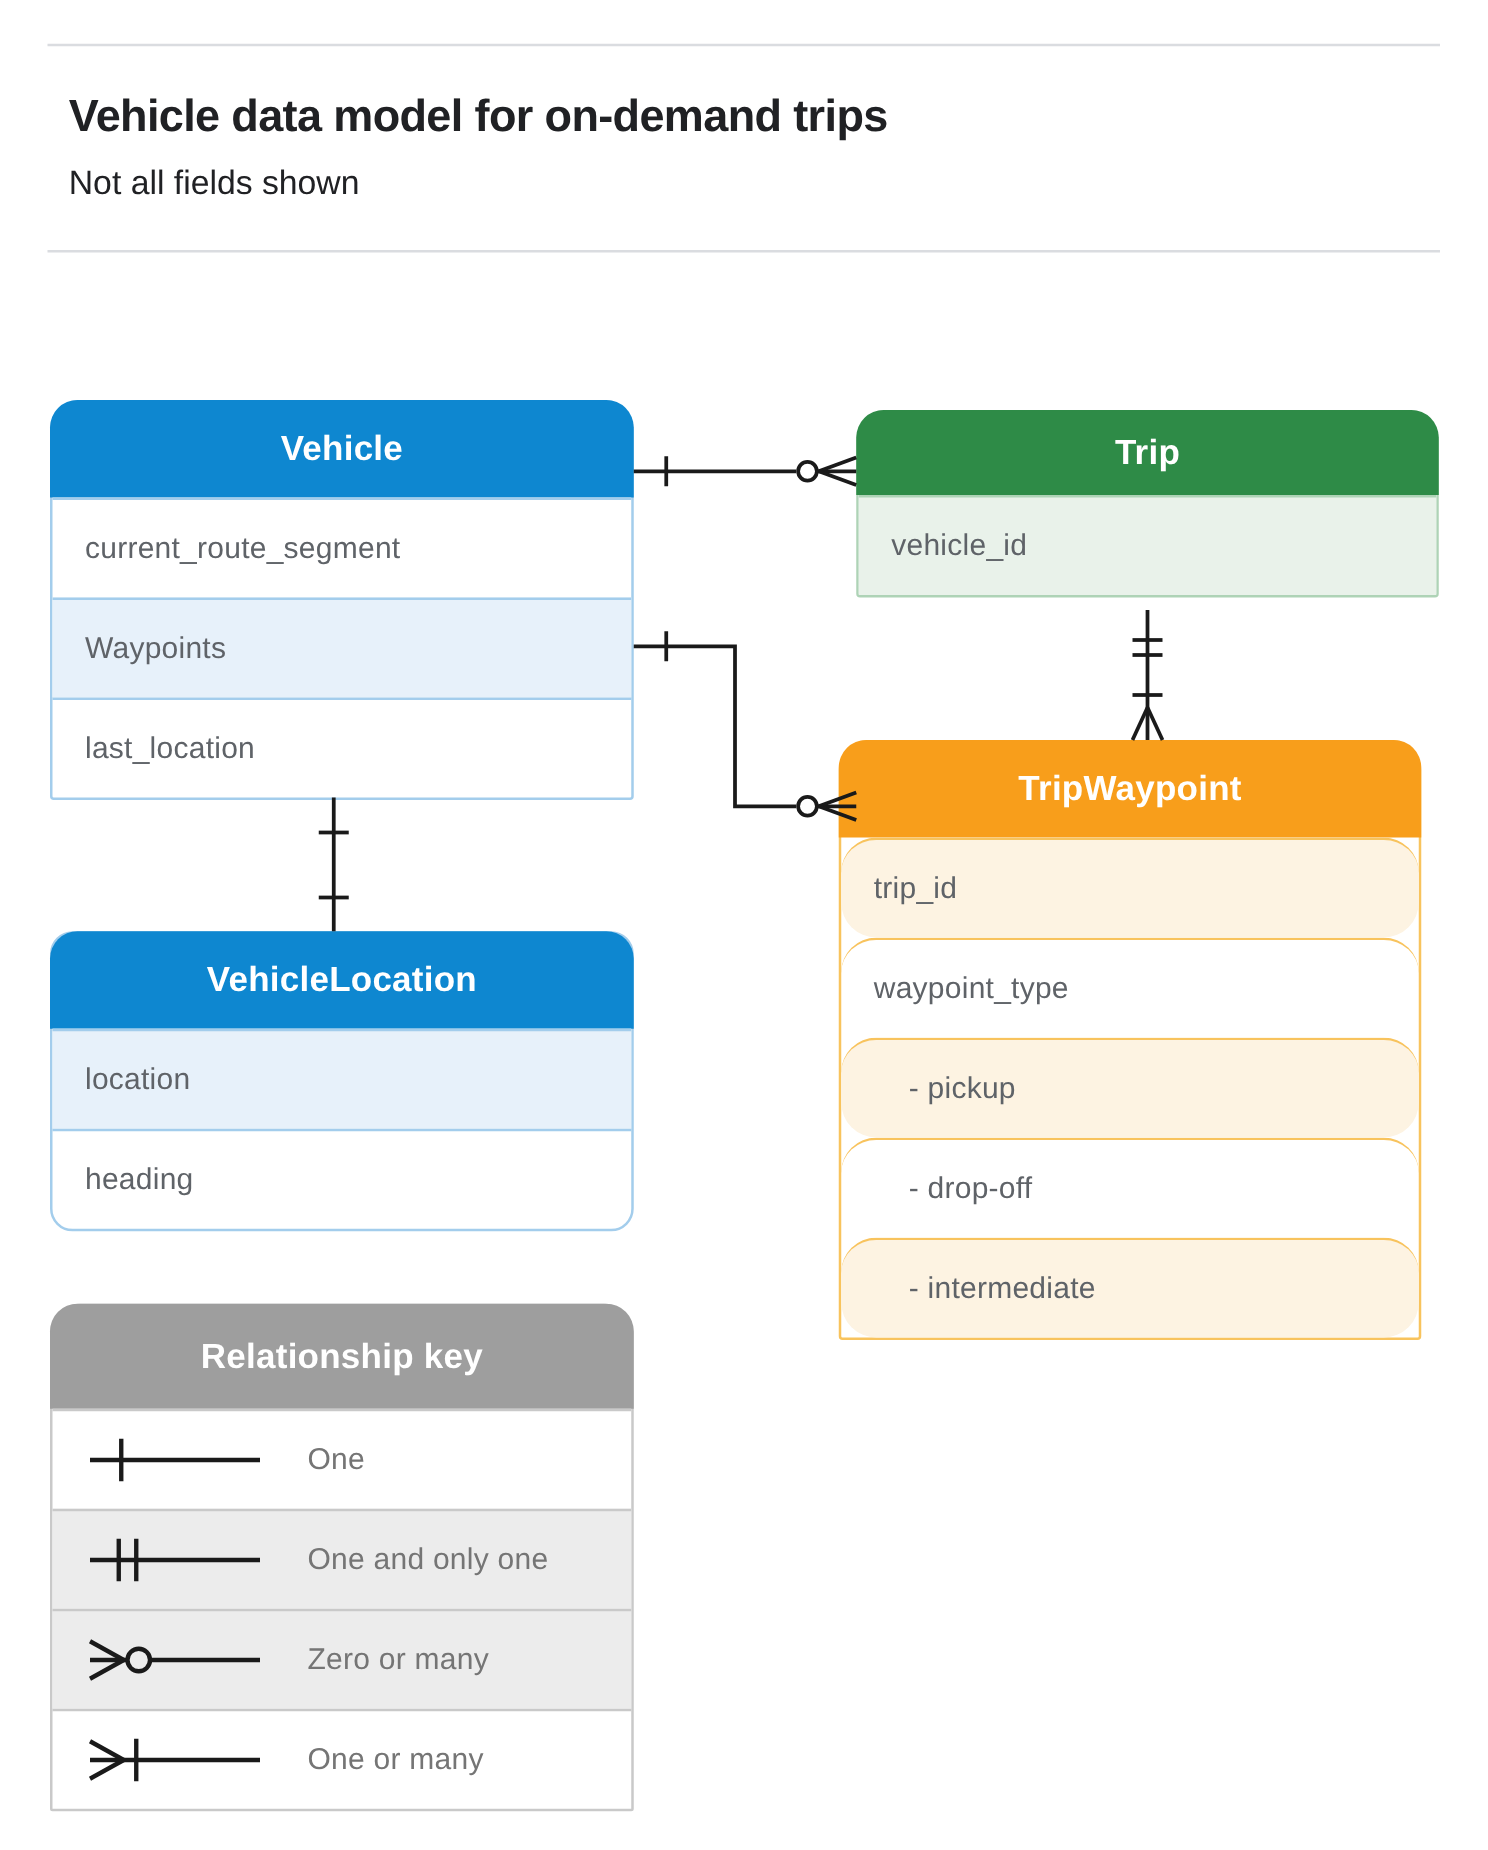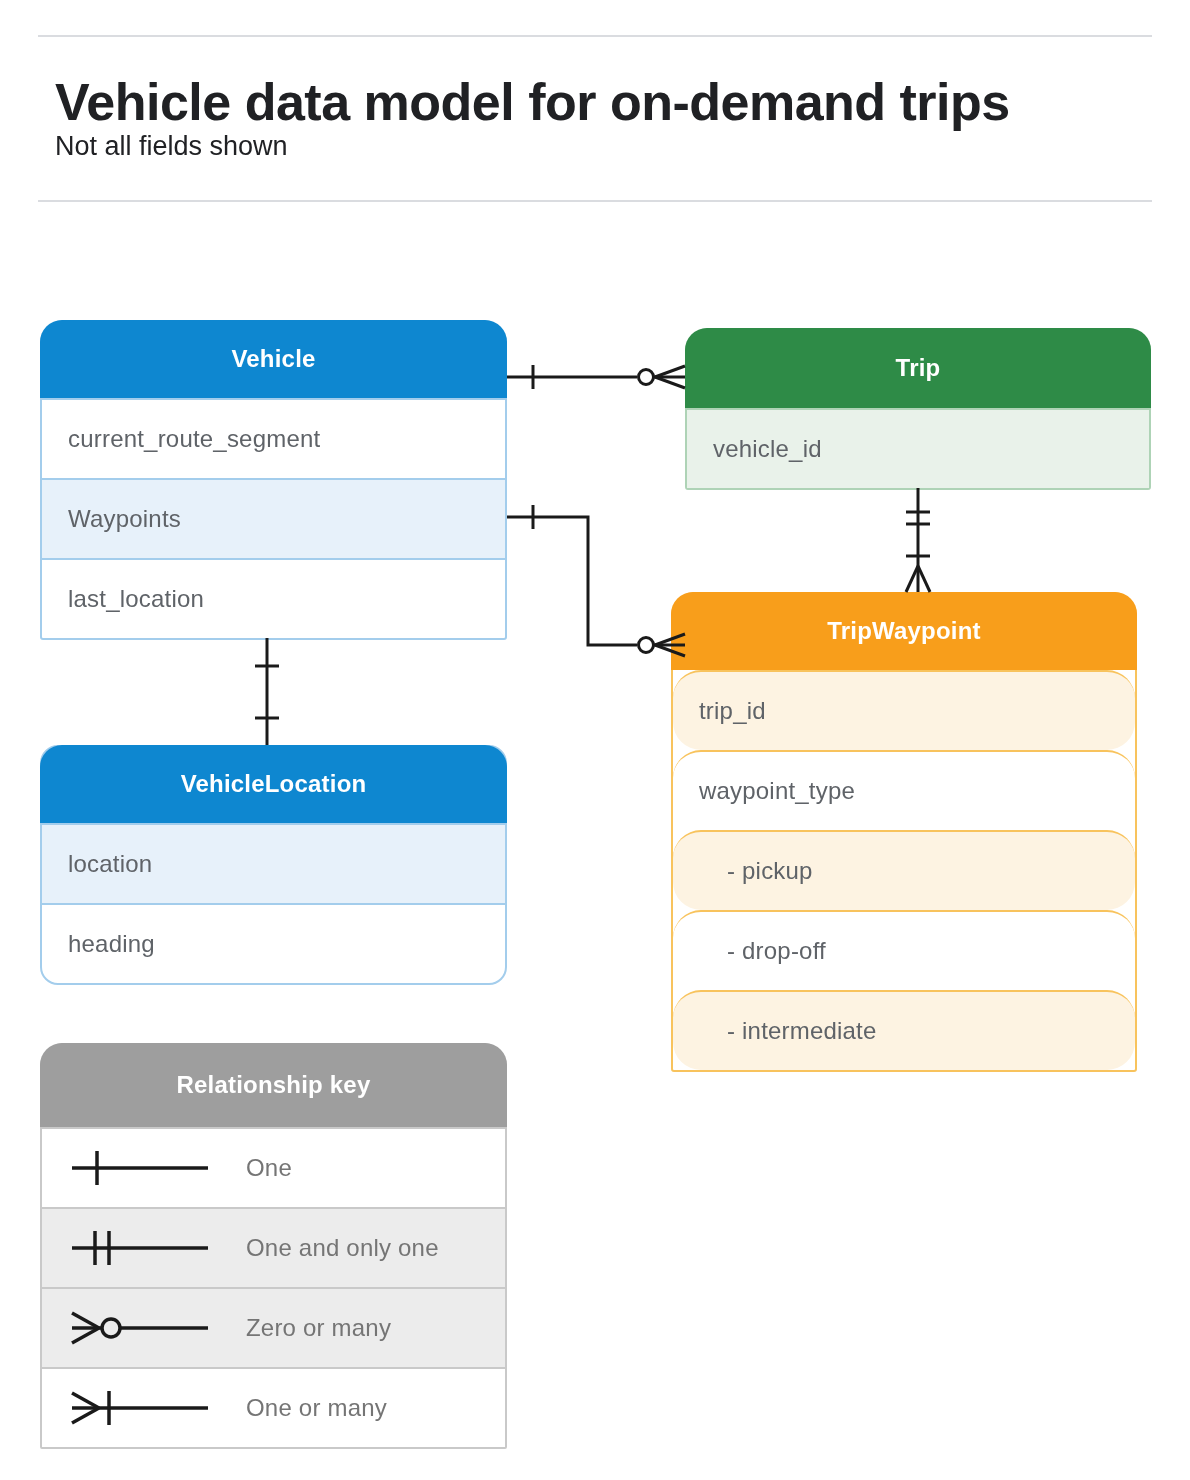--- a/index.html
+++ b/index.html
@@ -6,55 +6,55 @@
   body{
     position:relative;
     width:1190px;height:1480px;
     font-family:"Liberation Sans", sans-serif;
     color:var(--text);
     overflow:hidden;
   }
   .divider{position:absolute;height:2px;background:var(--divider);}
   #page-title{
     position:absolute;left:55px;top:72px;
-    font-size:52px;font-weight:bold;letter-spacing:-0.5px;color:var(--text);
+    font-size:36px;font-weight:bold;letter-spacing:-0.5px;color:var(--text);
     white-space:nowrap;
   }
   #page-subtitle{
     position:absolute;left:55px;top:131px;
     font-size:27px;color:var(--text);white-space:nowrap;
   }
 
   .entity{
     position:absolute;background:#fff;
     border:2px solid;box-sizing:border-box;
     border-radius:24px 24px 3px 3px;
   }
   .entity .hdr{
     margin:-2px -2px 0 -2px;height:78px;
     display:flex;align-items:center;justify-content:center;
     border-radius:22px 22px 0 0;
-    color:#fff;font-size:24px;font-weight:bold;letter-spacing:.2px;
+    color:#fff;font-size:28px;font-weight:bold;letter-spacing:.2px;
   }
   .entity .row{
     height:78px;border-top:2px solid;
     display:flex;align-items:center;
     padding-left:26px;box-sizing:content-box;
     font-size:24px;color:var(--field-text);
     letter-spacing:.2px;
   }
   .entity .row.indent{padding-left:54px;}
 
   
   .blue  {border-color:var(--blue-border);}
   .blue  .hdr{background:var(--blue);}
   .blue  .row{border-top-color:var(--blue-border);}
   .blue  .row.tint{background:var(--blue-tint);}
   .green {border-color:var(--green-border);}
-  .green .hdr{background:var(--green);height:80px;}
+  .green .hdr{background:var(--green);height:68px;}
   .green .row{border-top-color:var(--green-border);}
   .green .row.tint{background:var(--green-tint);}
   .orange{border-color:var(--orange-border);}
   .orange .hdr{background:var(--orange);}
   .orange .row{border-top-color:var(--orange-border);border-radius:28px;}
   .orange .row.tint{background:var(--orange-tint);}
   .gray  {border-color:var(--gray-border);border-radius:24px 24px 2px 2px;}
   .gray  .hdr{background:var(--gray);height:84px;}
   .gray  .row{border-top-color:var(--gray-border);color:var(--key-text);}
   .gray  .row.tint{background:var(--gray-tint);}

